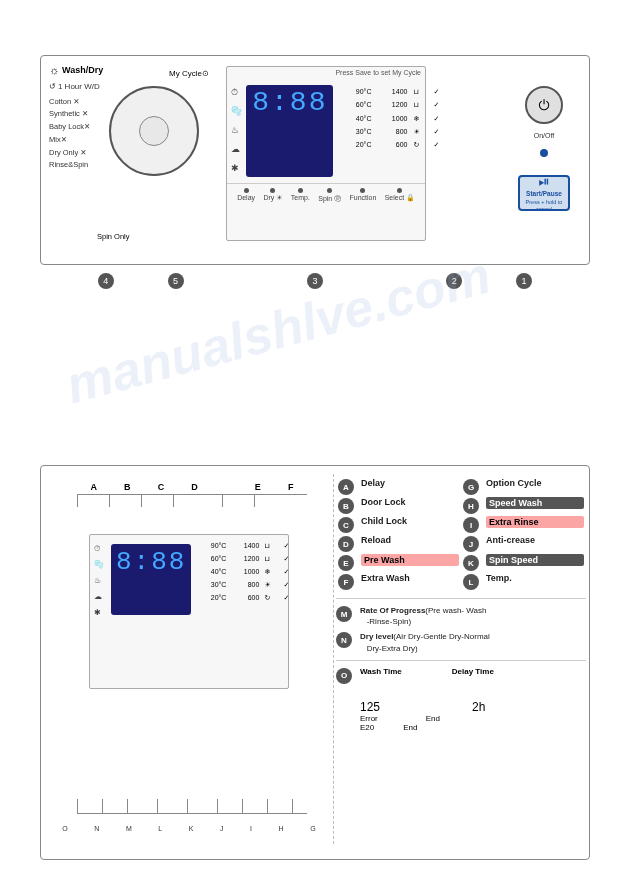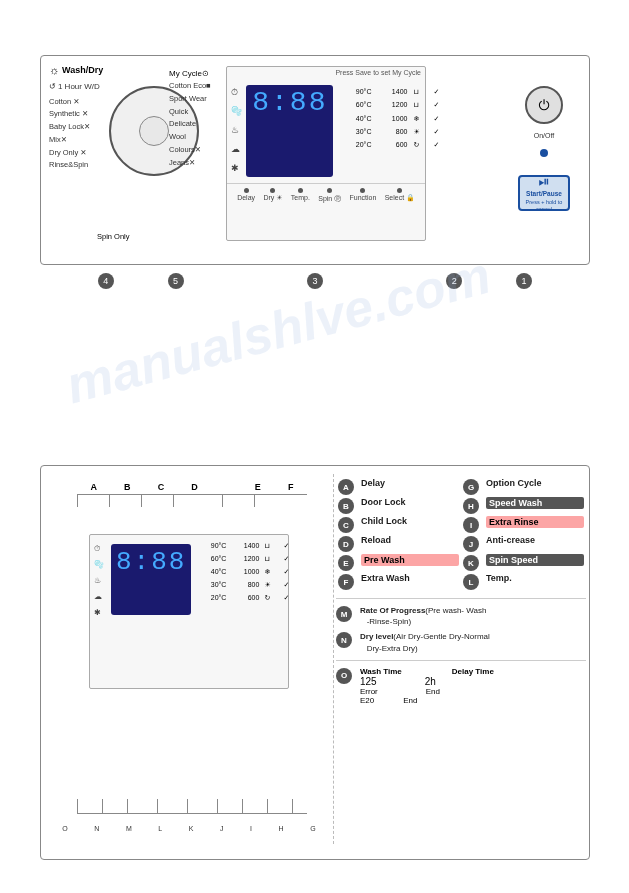--- a/index.html
+++ b/index.html
@@ -379,29 +379,20 @@
       <div class="tp-prog-item">Baby Lock✕</div>
       <div class="tp-prog-item">Mix✕</div>
       <div class="tp-prog-item">Dry Only ✕</div>
       <div class="tp-prog-item">Rinse&amp;Spin</div>
     </div>
 
     <div class="tp-dial" style="position:absolute;left:60px;top:22px;">
       <div class="tp-dial-inner"></div>
     </div>
 
-    <div style="position:absolute;left:120px;top:16px;">
-      <div class="tp-prog-item">Cotton Eco■</div>
-      <div class="tp-prog-item">Sport Wear</div>
-      <div class="tp-prog-item">Quick</div>
-      <div class="tp-prog-item">Delicate</div>
-      <div class="tp-prog-item">Wool</div>
-      <div class="tp-prog-item">Colours✕</div>
-      <div class="tp-prog-item">Jeans✕</div>
-    </div>
 
     <div style="position:absolute;left:120px;top:5px;font-size:8px;">My Cycle⊙</div>
 
     <div style="position:absolute;bottom:8px;left:48px;font-size:7.5px;">Spin Only</div>
   </div>
 
   <div class="tp-display">
     <div class="tp-display-header">Press Save to set My Cycle</div>
     <div style="display:flex; gap:4px; padding:2px 4px;">
 
@@ -674,21 +665,21 @@
 
     <div class="section-divider"></div>
 
     <div class="bp-note-row">
       <div class="bp-letter-badge">O</div>
       <div>
         <div style="display:flex;gap:50px;font-size:8px;font-weight:bold;">
           <span>Wash Time</span>
           <span>Delay Time</span>
         </div>
-        <div style="display:flex;gap:48px;font-size:10px;">
+        <div style="display:flex;gap:92px;font-size:12px;margin-top:24px;">
           <span>125</span>
           <span>2h</span>
         </div>
         <div style="display:flex;gap:48px;font-size:8px;">
           <span>Error</span>
           <span>End</span>
         </div>
         <div style="display:flex;gap:29px;font-size:8px;">
           <span>E20</span>
           <span>End</span>

